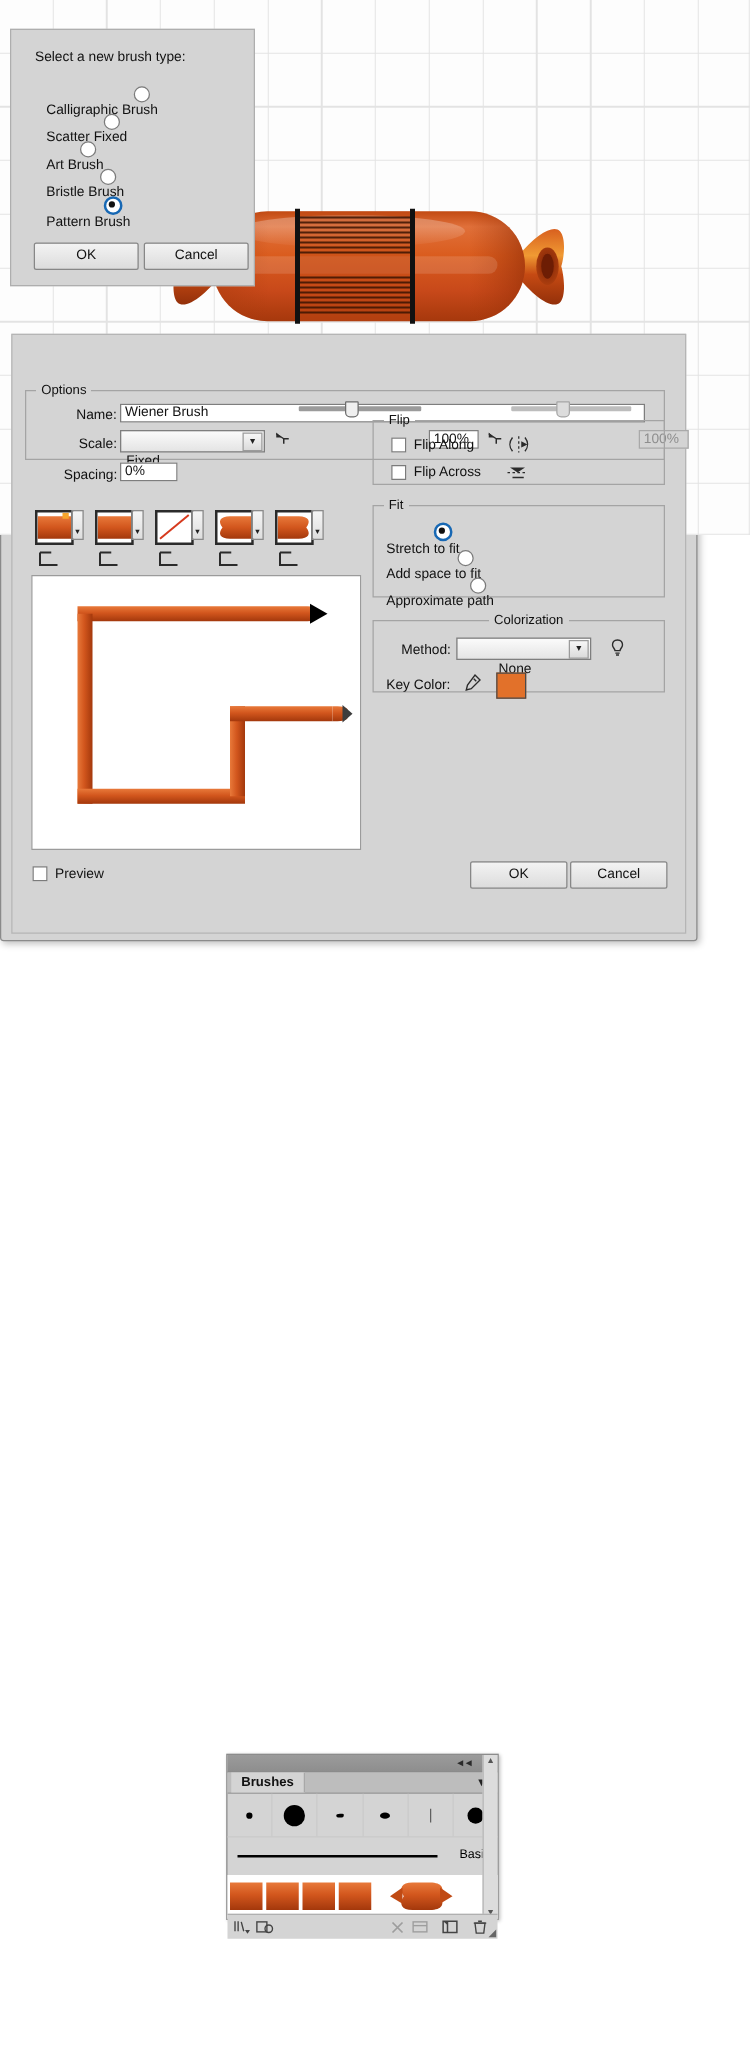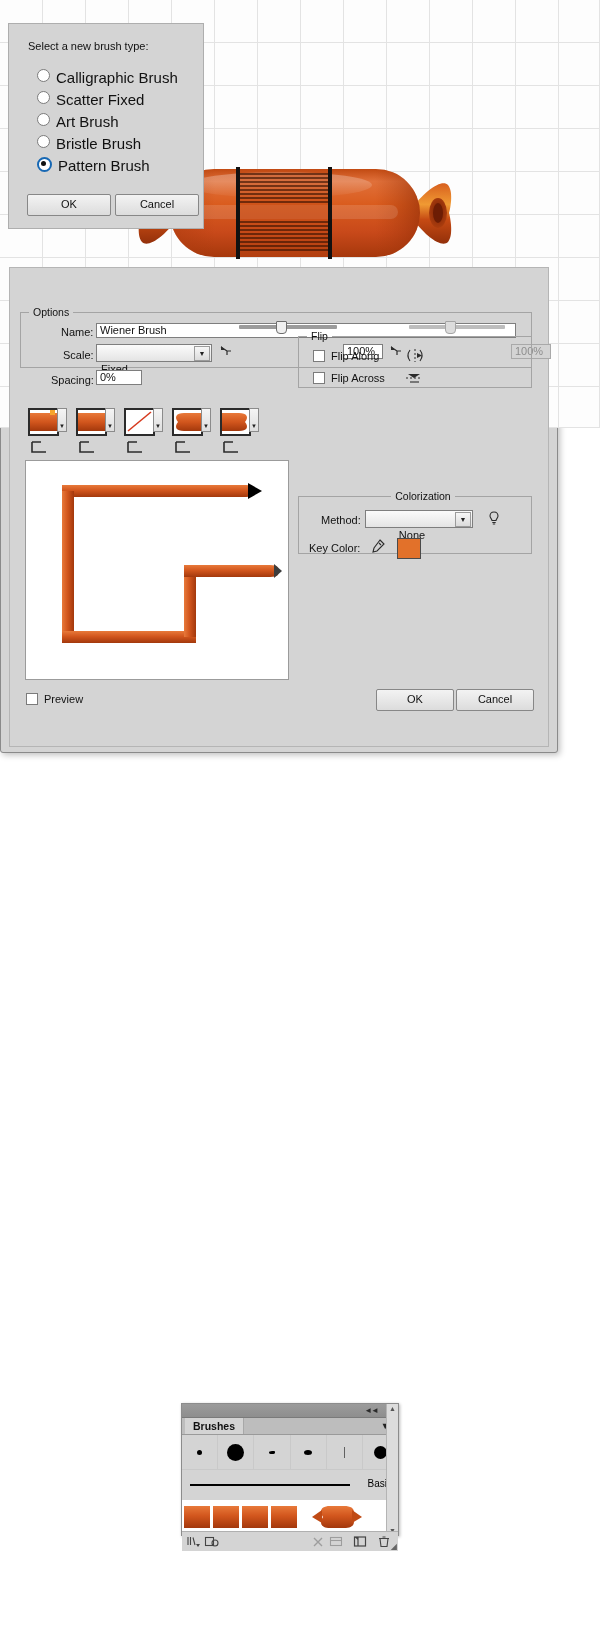--- a/index.html
+++ b/index.html
@@ -76,21 +76,21 @@
     position:absolute;border:2px solid #2e2e2e;border-radius:3px;
     width:24px;height:19px;top:-1px;
   }
   .resizer{position:absolute;right:1px;bottom:0px;font-size:8px;color:#666;}
 
   
   .newbrush{left:181px;top:608px;width:210px;height:240px;background:#d4d4d4;border:1px solid #787878;border-radius:3px;box-shadow:2px 2px 5px rgba(0,0,0,.3);}
   .nb-title{font-size:11px;color:#111;padding:6px 0 4px 9px;}
   .nb-body{margin:0 7px 7px 7px;background:#d4d4d4;border:1px solid #aeaeae;height:204px;position:relative;}
   .nb-prompt{position:absolute;left:19px;top:16px;font-size:11px;color:#111;}
-  .radio-item{position:absolute;left:28px;font-size:15px;color:#111;display:flex;align-items:flex-start;}
+  .radio-item{position:absolute;left:28px;font-size:11px;color:#111;display:flex;align-items:flex-end;flex-direction:column;}
   .radio{
     width:11px;height:11px;border-radius:50%;background:#fff;
     border:1px solid #7b7b7b;margin-right:6px;position:relative;flex:none;
   }
   .radio.on{border:2px solid #1768b4;}
   .radio.on::after{content:"";position:absolute;left:2px;top:2px;width:5px;height:5px;border-radius:50%;background:#111;}
   .dlgbtn{
     position:absolute;height:20px;line-height:19px;text-align:center;
     background:linear-gradient(to bottom,#f3f3f3,#dcdcdc);
     border:1px solid #878787;border-radius:2px;font-size:11px;color:#111;
@@ -519,20 +519,35 @@
       </label>
       <span class="cornericon" style="left:106px;top:28px;">
         <svg width="20" height="15" viewBox="0 0 20 15">
             <path d="M3 4 h12 l-6 4 z" fill="#2b2b2b"></path>
             <path d="M1 8 h16" stroke="#2b2b2b" stroke-width="1" stroke-dasharray="2 2"></path>
             <path d="M5 12 h9" stroke="#2b2b2b" stroke-width="1.1"></path>
           </svg>
       </span>
     </fieldset>
 
+    <fieldset class="grp" style="left:288px;top:130px;width:232px;height:78px;">
+      <legend>Fit</legend>
+      <label class="radio-item" style="left:10px;top:8px;">
+        <span class="radio on"></span>
+        <span>Stretch to fit</span>
+      </label>
+      <label class="radio-item" style="left:10px;top:30px;">
+        <span class="radio"></span>
+        <span>Add space to fit</span>
+      </label>
+      <label class="radio-item" style="left:10px;top:52px;">
+        <span class="radio"></span>
+        <span>Approximate path</span>
+      </label>
+    </fieldset>
 
     <fieldset class="grp" style="left:288px;top:222px;width:232px;height:62px;text-align:center;">
       <legend>Colorization</legend>
       <span class="lbl" style="position:absolute;left:22px;top:12px;">Method:</span>
       <div class="combo" style="position:absolute;left:66px;top:8px;width:108px;">
         <span>None</span>
         <span class="arrowbox">▼</span>
       </div>
       <span class="cornericon" style="left:186px;top:8px;">
         <svg width="16" height="16" viewBox="0 0 16 16">

